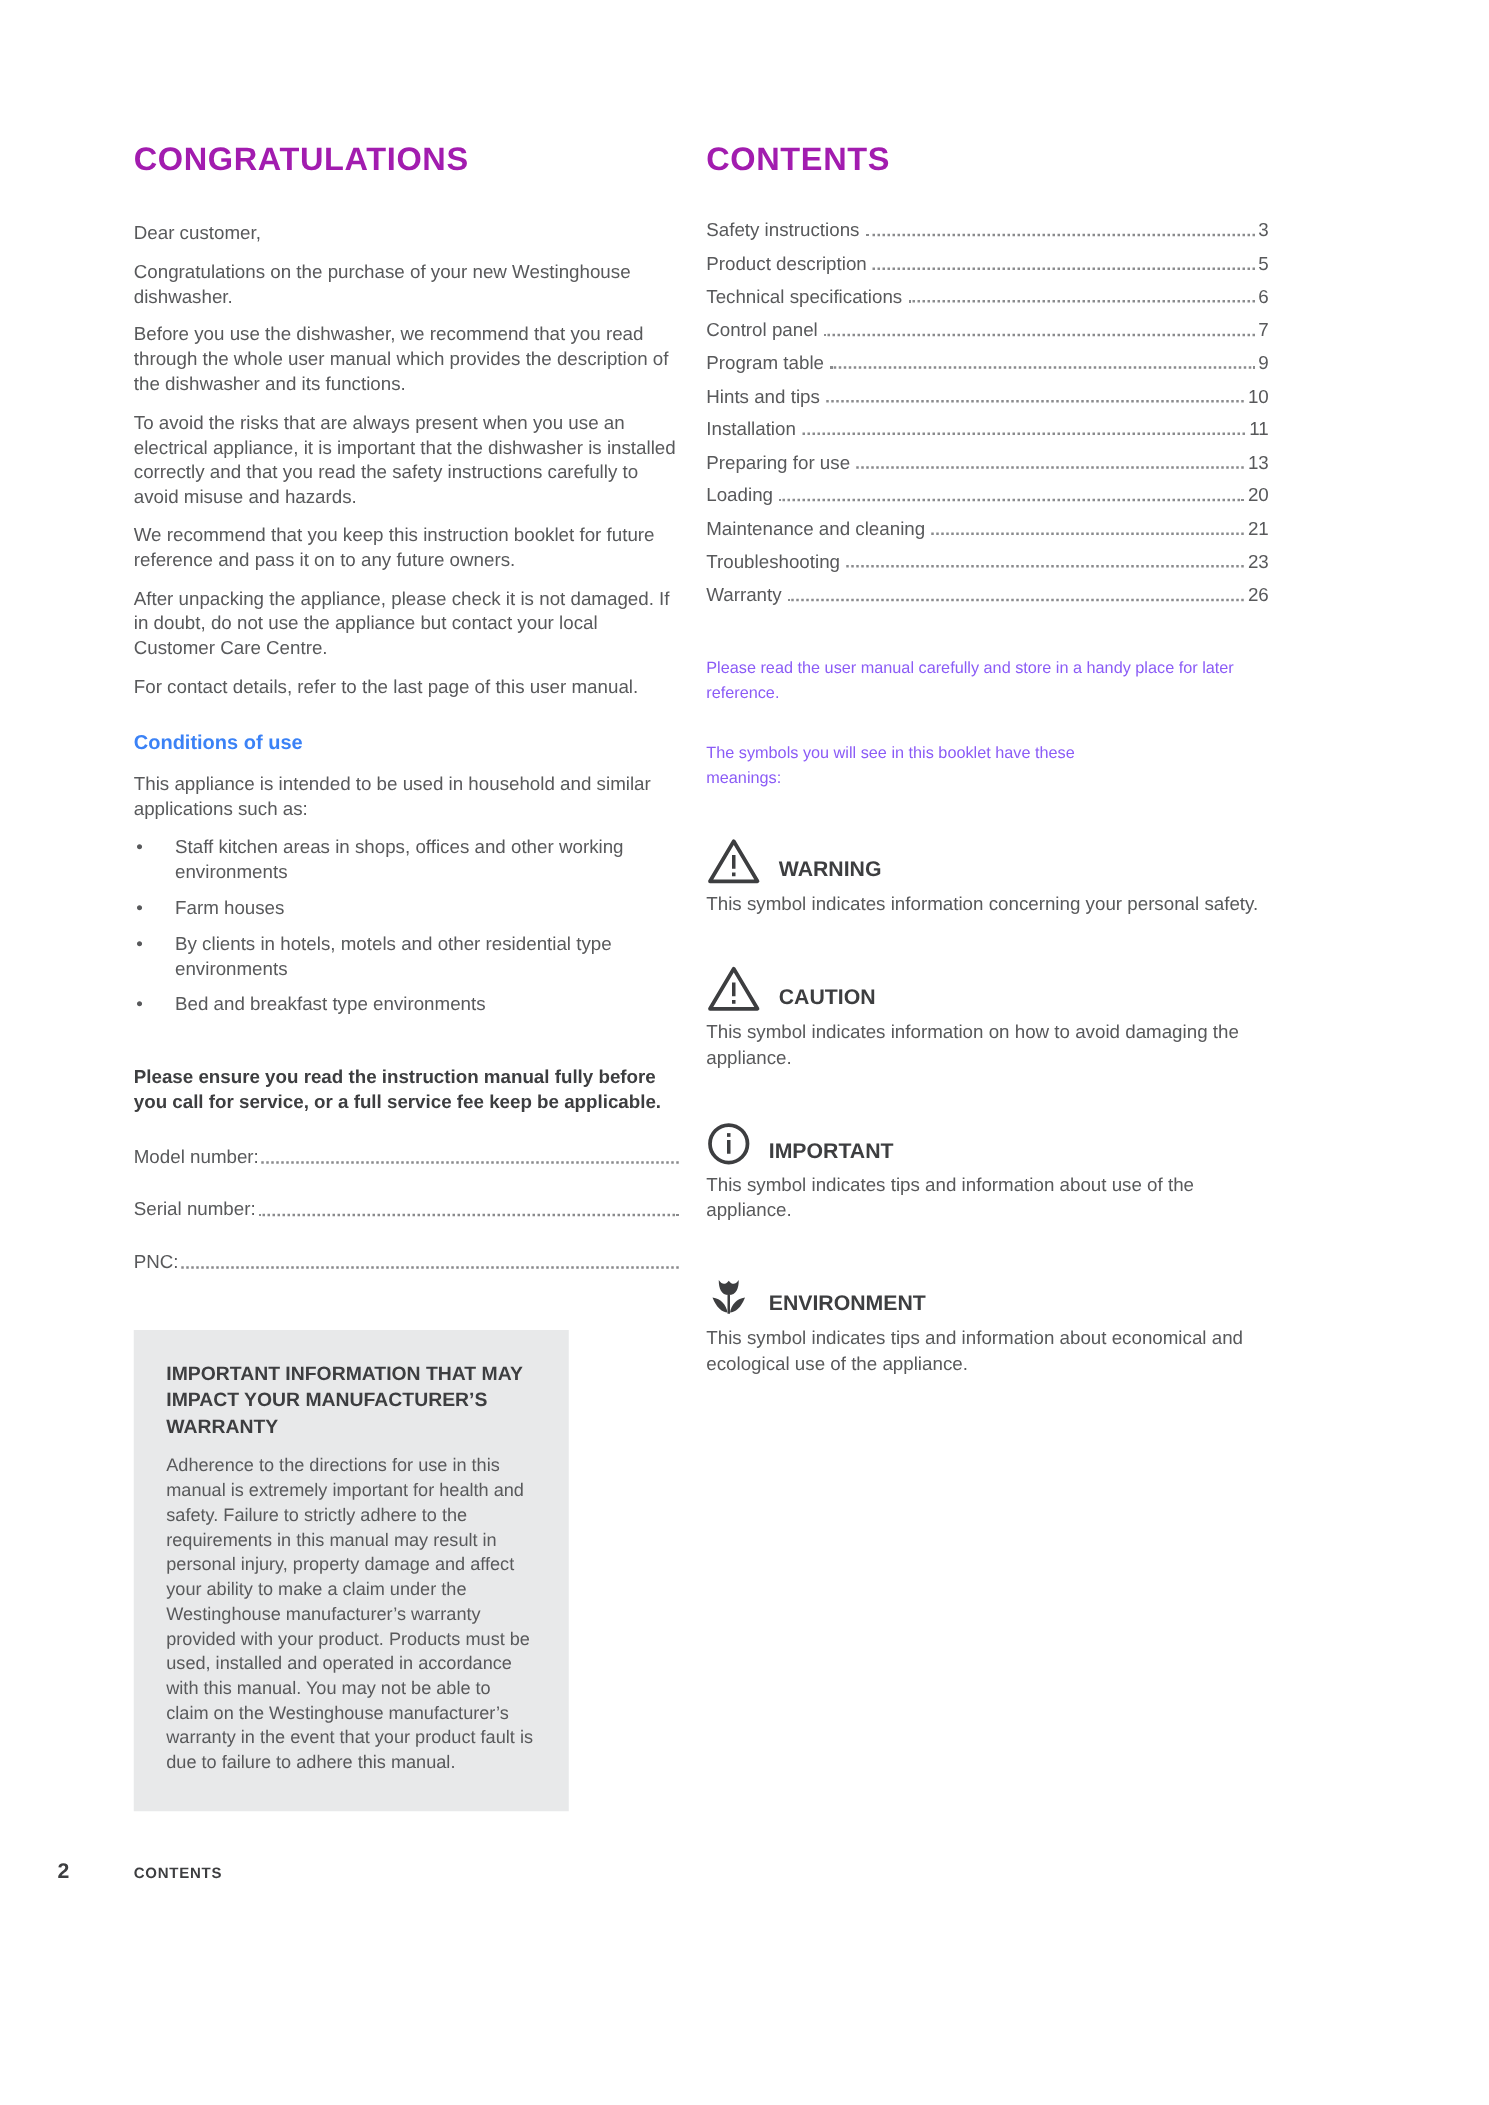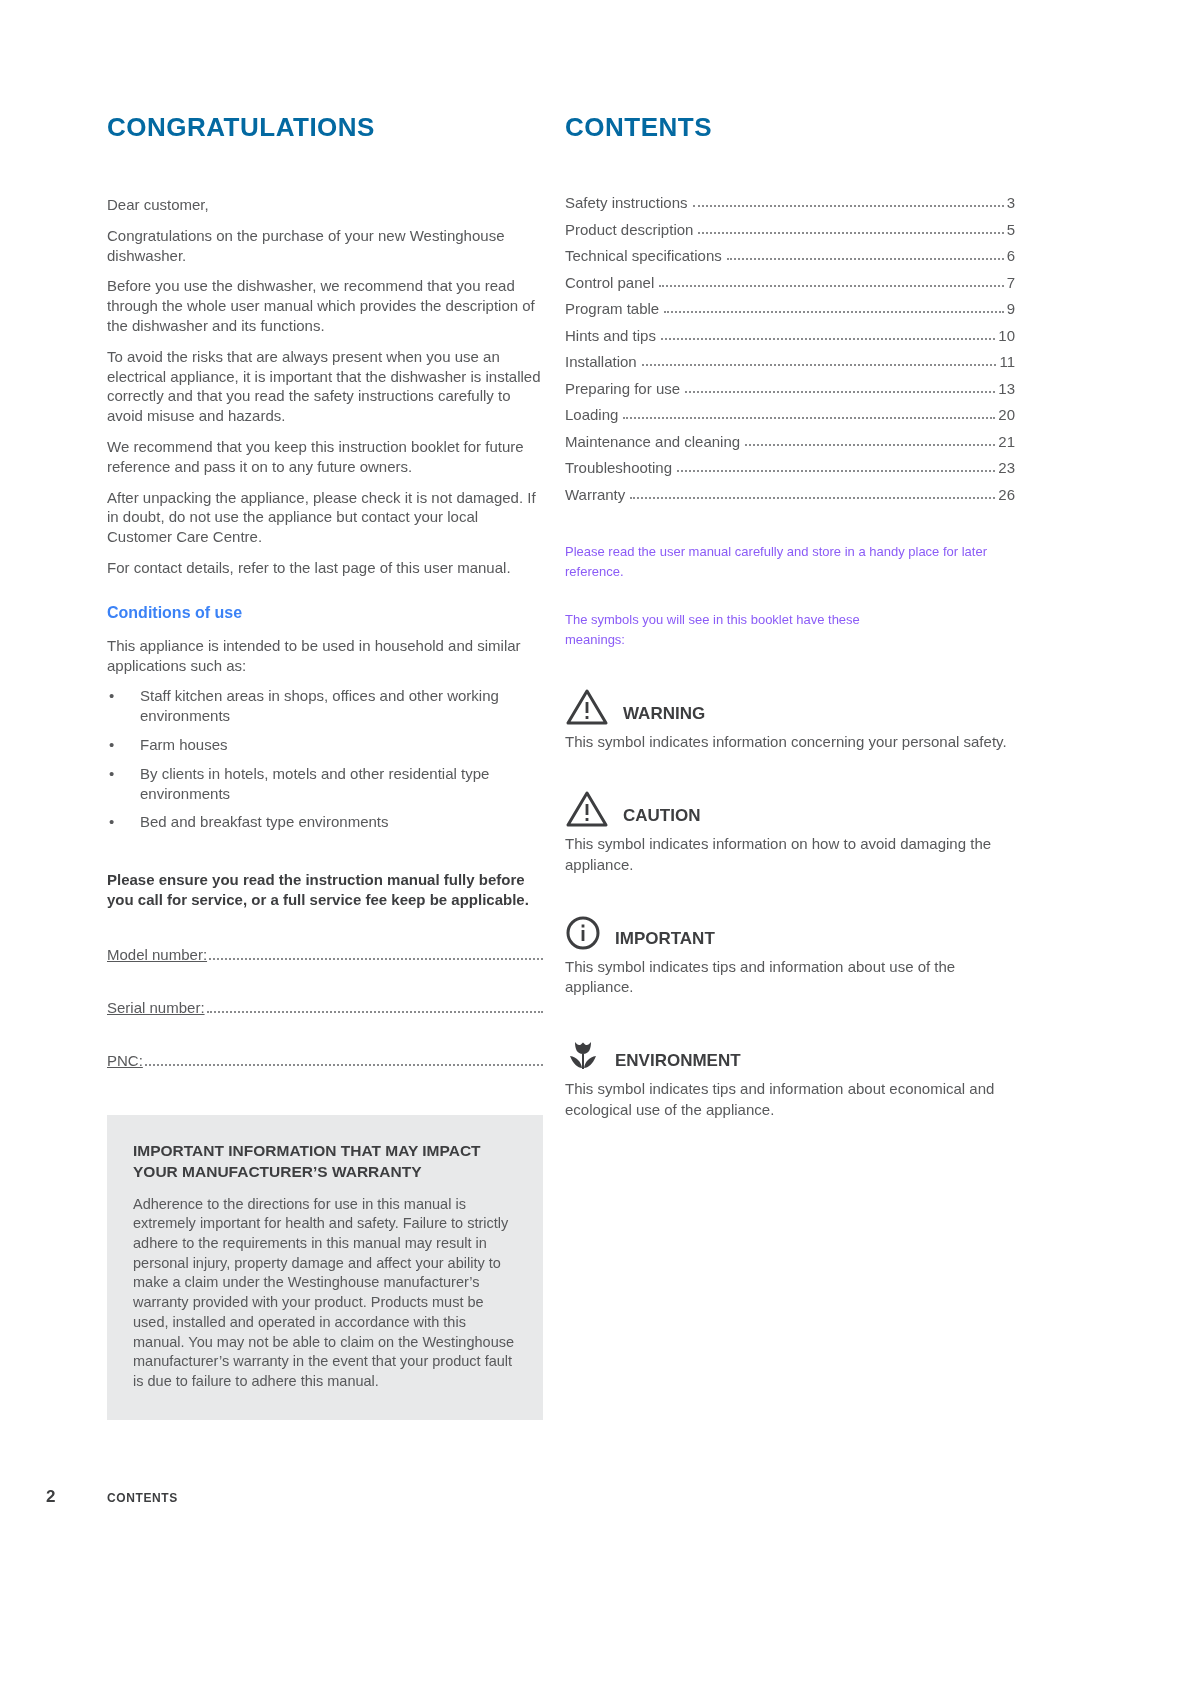--- a/index.html
+++ b/index.html
@@ -21,23 +21,23 @@
     display: flex;
     padding: 112px 176px 0 107px;
     gap: 22px;
   }
   .col-left { width: 436px; flex: 0 0 436px; }
   .col-right { width: 450px; flex: 0 0 450px; }
 
   h1.section-title {
     font-size: 26px;
     font-weight: bold;
-    color: #0369a1;
+    color: #a21caf;
     letter-spacing: 0.5px;
-    margin-bottom: 52px;
+    margin-bottom: 34px;
   }
   p.body-text {
     font-size: 15px;
     line-height: 1.32;
     margin-bottom: 11px;
     color: #58595b;
   }
   h2.sub-heading {
     font-size: 16px;
     font-weight: bold;
@@ -62,36 +62,35 @@
     font-size: 15px;
     font-weight: bold;
     line-height: 1.32;
     color: #3d3e40;
     margin: 38px 0 0 0;
   }
   p.record-line { margin-top: 38px; font-size: 15px; }
   .field-row {
     display: flex;
     align-items: flex-end;
-    margin-top: 36px;
-    font-size: 15px;
-    text-decoration: underline;
+    margin-top: 25px;
+    font-size: 15px;
   }
   .field-label { white-space: nowrap; }
   .dot-fill {
     flex: 1;
     border-bottom: 2px dotted #8a8b8d;
     margin: 0 0 3px 2px;
     height: 1px;
   }
   .warranty-box {
     background: #e8e9ea;
     margin-top: 46px;
     padding: 26px 26px 28px 26px;
-    width: 436px;
+    width: 348px;
   }
   .warranty-box h3 {
     font-size: 15.5px;
     font-weight: bold;
     color: #3d3e40;
     line-height: 1.35;
     margin-bottom: 12px;
   }
   .warranty-box p {
     font-size: 14.5px;

